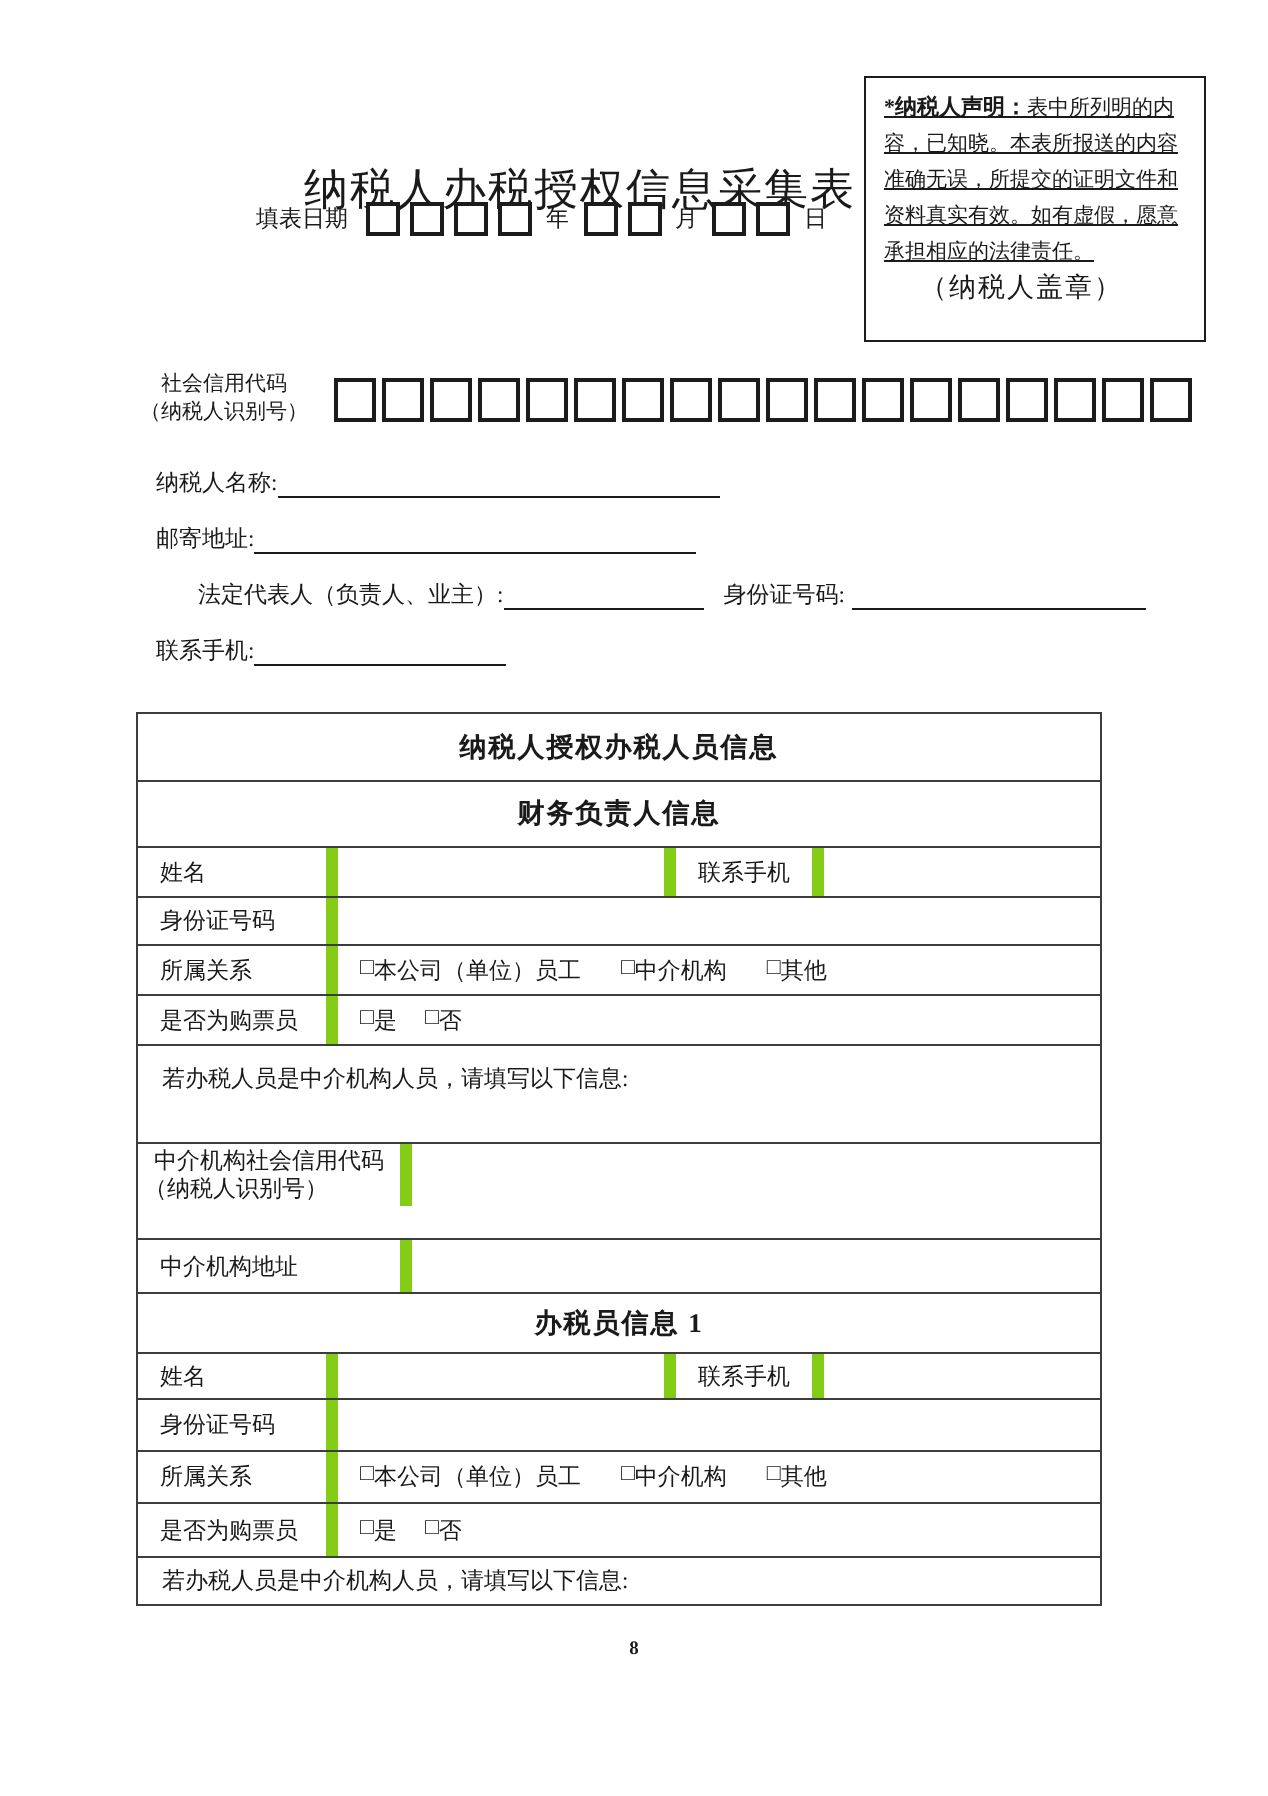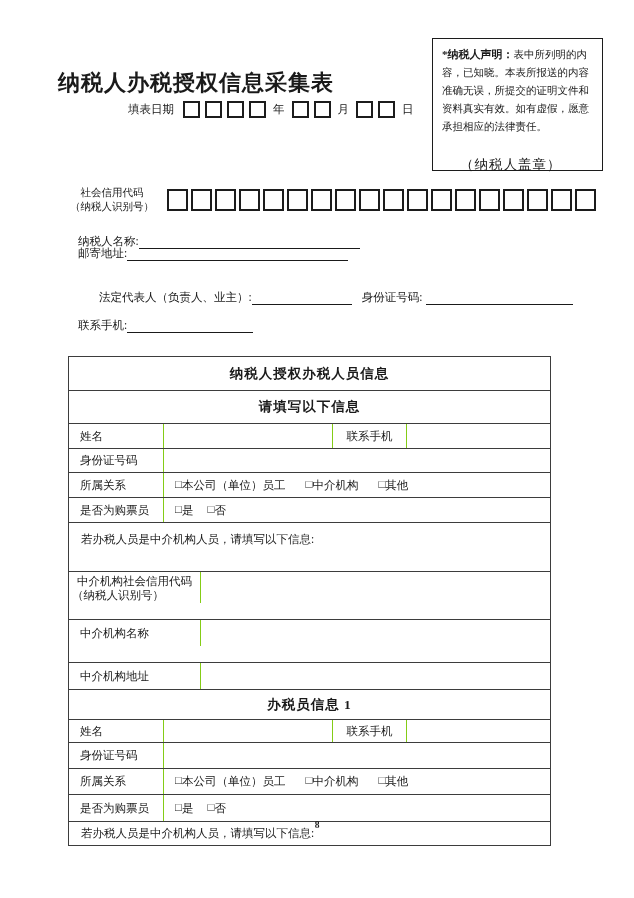--- a/index.html
+++ b/index.html
@@ -5,72 +5,72 @@
   html,body { margin:0; padding:0; background:#ffffff; }
   * { box-sizing:border-box; }
   .page {
     position:relative; width:634px; height:898px; background:#ffffff;
     font-family:"Liberation Serif","DejaVu Serif",serif; color:#1a1a1a;
     overflow:hidden;
   }
   
   .title {
     position:absolute; top:68px; left:58px; width:440px;
-    text-align:left; font-size:22px; font-weight:bold; letter-spacing:1px;
-    margin:0;
+    text-align:center; font-size:22px; font-weight:normal; letter-spacing:1px;
+    margin:12px;
   }
   
   .date-row {
     position:absolute; top:101px; left:128px;
     display:flex; align-items:center; font-size:11.5px; white-space:nowrap;
   }
   .date-label { margin-right:9px; }
   .box-group { display:flex; gap:5px; }
   .date-box { width:17px; height:17px; border:2px solid #1c1c1c; background:#fff; }
   .unit { margin:0 7px; }
   
   .decl {
     position:absolute; left:432px; top:38px; width:171px; height:133px;
     border:1.5px solid #1c1c1c; padding:6px 8px 0 9px;
     font-size:10.5px; line-height:18px;
   }
-  .decl p { margin:0; }
+  .decl p { margin:0;text-decoration:underline; }
   .decl .lead { font-weight:bold; font-size:11px; }
-  .decl .stamp { font-size:13.5px; margin-top:20px; margin-left:18px; letter-spacing:1px; }
+  .decl .stamp { font-size:13.5px; margin-top:1px; margin-left:18px; letter-spacing:1px;font-family:Liberation Mono, monospace; }
   
   .credit { position:absolute; top:186px; left:60px; display:flex; align-items:center; }
   .credit-label { width:104px; text-align:center; font-size:10.5px; line-height:14px;font-family:Liberation Mono, monospace; }
   .credit-boxes { display:flex; gap:3px; margin-left:3px; }
   .code-box { width:21px; height:22px; border:2px solid #1c1c1c; background:#fff; }
   
   .field-row {
     position:absolute; left:78px; font-size:11.5px; height:18px;
     display:flex; align-items:flex-end; white-space:nowrap;
   }
-  .f1 { top:231px; } .f2 { top:243px; } .f3 { top:287px;margin-left:21px; } .f4 { top:315px; }
+  .f1 { top:231px; } .f2 { top:259px; } .f3 { top:287px;margin-left:21px; } .f4 { top:315px; }
   .uline { display:inline-block; border-bottom:1px solid #1a1a1a; height:15px; }
   .u-name { width:221px; } .u-addr { width:221px; }
   .u-legal { width:100px; } .u-id { width:147px; margin-left:4px; } .u-phone { width:126px; }
   .gap12 { display:inline-block; width:10px; }
   
   .table {
     position:absolute; left:68px; top:356px; width:483px;
     border:1.5px solid #3d3d3d; font-size:11.5px;
   }
   .trow { display:grid; border-top:1px solid #3d3d3d; }
   .trow:first-child { border-top:none; }
   .cols1 { grid-template-columns:1fr; }
   .cols4 { grid-template-columns:94px 169px 74px 1fr; }
   .cols2 { grid-template-columns:94px 1fr; }
   .cols2w { grid-template-columns:131px 1fr;margin-top:16px; }
   .h33{height:33px}.h32{height:32px}.h30{height:30px}.h27{height:27px}
   .h26{height:26px}.h25{height:25px}.h24{height:24px}.h23{height:23px}
   .tcell {
     display:flex; align-items:center; padding-left:11px;
-    border-left:1px solid #84cc16; overflow:hidden; white-space:nowrap;
+    border-left:6px solid #84cc16; overflow:hidden; white-space:nowrap;
   }
   .tcell:first-child { border-left:none; }
   .sec-header {
     justify-content:center; padding-left:0; font-weight:bold;
     font-size:13.5px; letter-spacing:1px;
   }
   .center-label { justify-content:center; padding-left:0; }
   .agency-code-cell { display:block; padding-top:2px; line-height:14px; padding-left:8px; }
   .agency-line2 { margin-left:-5px; }
   .opts .opt { margin-right:20px; display:inline-flex; }
@@ -163,21 +163,21 @@
       <span class="uline u-phone"></span>
   </div>
 
   <div class="table">
 
     <div class="trow cols1 h33">
       <div class="tcell sec-header">纳税人授权办税人员信息</div>
     </div>
 
     <div class="trow cols1 h33">
-      <div class="tcell sec-header">请填写以下信息</div>
+      <div class="tcell sec-header">财务负责人信息</div>
     </div>
 
     <div class="trow cols4 h25">
       <div class="tcell">姓名</div>
       <div class="tcell"></div>
       <div class="tcell center-label">联系手机</div>
       <div class="tcell"></div>
     </div>
 
     <div class="trow cols2 h24">
@@ -222,24 +222,20 @@
     </div>
 
     <div class="trow cols2w h32">
       <div class="tcell agency-code-cell">
         <div>中介机构社会信用代码</div>
         <div class="agency-line2">（纳税人识别号）</div>
       </div>
       <div class="tcell"></div>
     </div>
 
-    <div class="trow cols2w h27">
-      <div class="tcell">中介机构名称</div>
-      <div class="tcell"></div>
-    </div>
 
     <div class="trow cols2w h27">
       <div class="tcell">中介机构地址</div>
       <div class="tcell"></div>
     </div>
 
 
     <div class="trow cols1 h30">
       <div class="tcell sec-header">办税员信息 1</div>
     </div>

